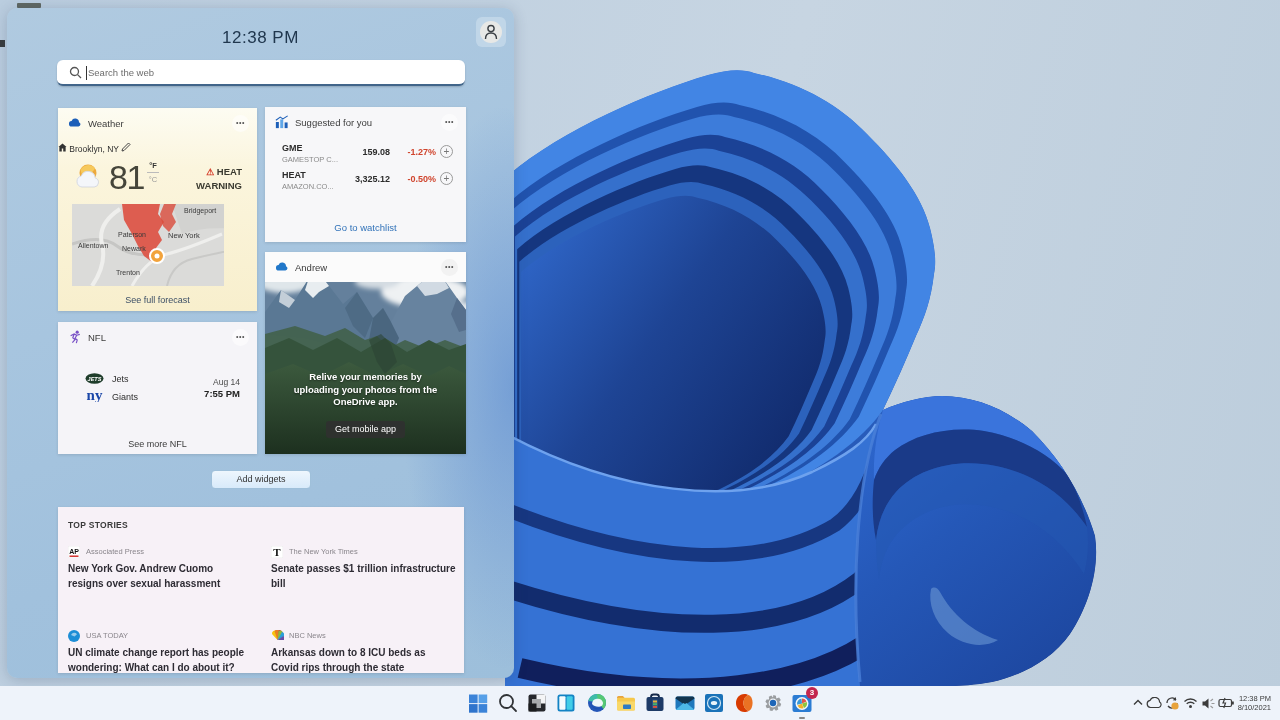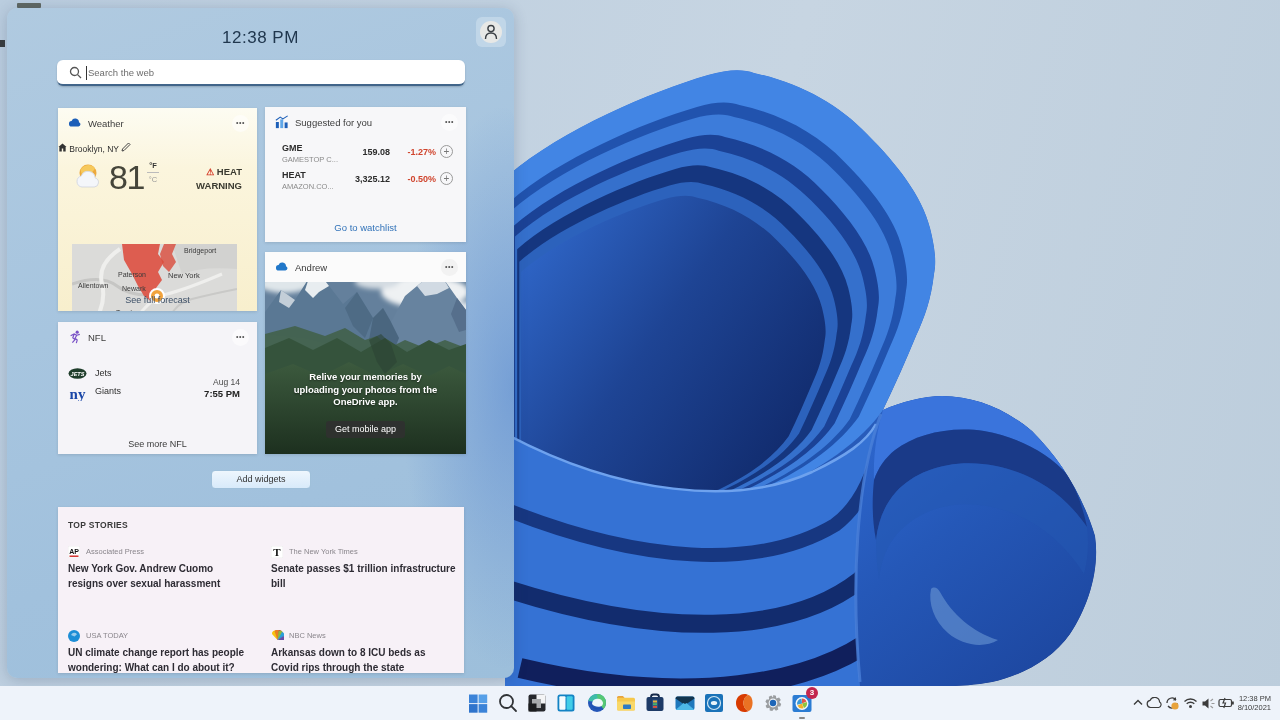--- a/index.html
+++ b/index.html
@@ -43,32 +43,32 @@
 #addw { position:absolute; left:204px; top:462px; width:100px; height:19px; border-radius:4px; border:1px solid #9fc0da; background:linear-gradient(180deg,#eef6fd,#d8eafa); font-size:9px; color:#333; text-align:center; line-height:17px; }
 
 .wloc { line-height:9px; position:absolute; left:0; right:0; top:34px; text-align:left; font-size:8.5px; color:#2e2e2e; }
 .wicon { position:absolute; left:15px; top:54px; }
 .wtemp { line-height:25px; position:absolute; left:51px; top:57px; font-size:34px; font-weight:400; color:#45453a; letter-spacing:-1.5px; }
 .wunit { position:absolute; left:89px; top:53px; width:12px; text-align:center; font-size:7.5px; }
 .wunit .wf { display:block; color:#333; font-weight:bold; border-bottom:1px solid #bbb; padding-bottom:2px; }
 .wunit .wc { display:block; color:#999; padding-top:2px; }
 .wwarn { position:absolute; right:15px; top:57px; text-align:right; font-size:9.5px; font-weight:bold; color:#3a3a30; line-height:13px; }
 .wtri { color:#d43a26; font-size:9px; }
-.wmap { position:absolute; left:14px; top:96px; width:165px; height:82px; overflow:hidden;margin-top:40px; }
+.wmap { position:absolute; left:14px; top:96px; width:152px; height:82px; overflow:hidden; }
 .wlink { line-height:10px; position:absolute; left:0; right:0; top:187px; text-align:center; font-size:9px; color:#3c4f66; }
 
 .srow { position:absolute; left:17px; right:10px; height:26px; }
 .sname { position:absolute; left:0; top:0; font-size:9px; font-weight:bold; color:#2c2c2c; }
 .ssub { position:absolute; left:0; top:12px; font-size:7.5px; color:#8a8a8a; }
 .sprice { position:absolute; right:66px; top:4px; font-size:9px; font-weight:bold; color:#2c2c2c; }
 .spct { position:absolute; right:20px; top:4px; font-size:9px; font-weight:bold; color:#d0452e; }
 .splus { position:absolute; right:3px; top:2px; width:13px; height:13px; border:1px solid #9a9a9a; border-radius:50%; color:#777; font-size:10px; line-height:11px; text-align:center; }
 .slink { line-height:10px; position:absolute; left:0; right:0; top:116px; text-align:center; font-size:9.5px; color:#3273b9; }
 
-.nrow { position:absolute; left:10px; height:16px; display:flex; align-items:flex-start; gap:8px; }
+.nrow { position:absolute; left:27px; height:16px; display:flex; align-items:flex-end; gap:8px; }
 .nteam { font-size:9px; color:#2e2e2e; }
 .ndate { position:absolute; right:17px; top:54px; text-align:right; font-size:8.5px; color:#4a4a4a; line-height:12px; }
 .ndate b { font-size:9.5px; color:#222; }
 .nlink { line-height:10px; position:absolute; left:0; right:0; top:117px; text-align:center; font-size:9px; color:#3a3a3a; }
 
 #pcard .chead { background:#fbfbfb; z-index:2; }
 .photo { position:absolute; left:0; top:26px; width:201px; height:176px; }
 .ptext { position:absolute; left:14px; right:14px; top:119px; text-align:center; font-size:9.5px; font-weight:bold; color:#fff; line-height:12.5px; text-shadow:0 1px 2px rgba(0,0,0,0.5); }
 .pbtn { position:absolute; left:61px; top:169px; width:79px; height:17px; background:rgba(48,48,48,0.88); border-radius:3px; color:#fff; font-size:9px; text-align:center; line-height:17px; }
 

